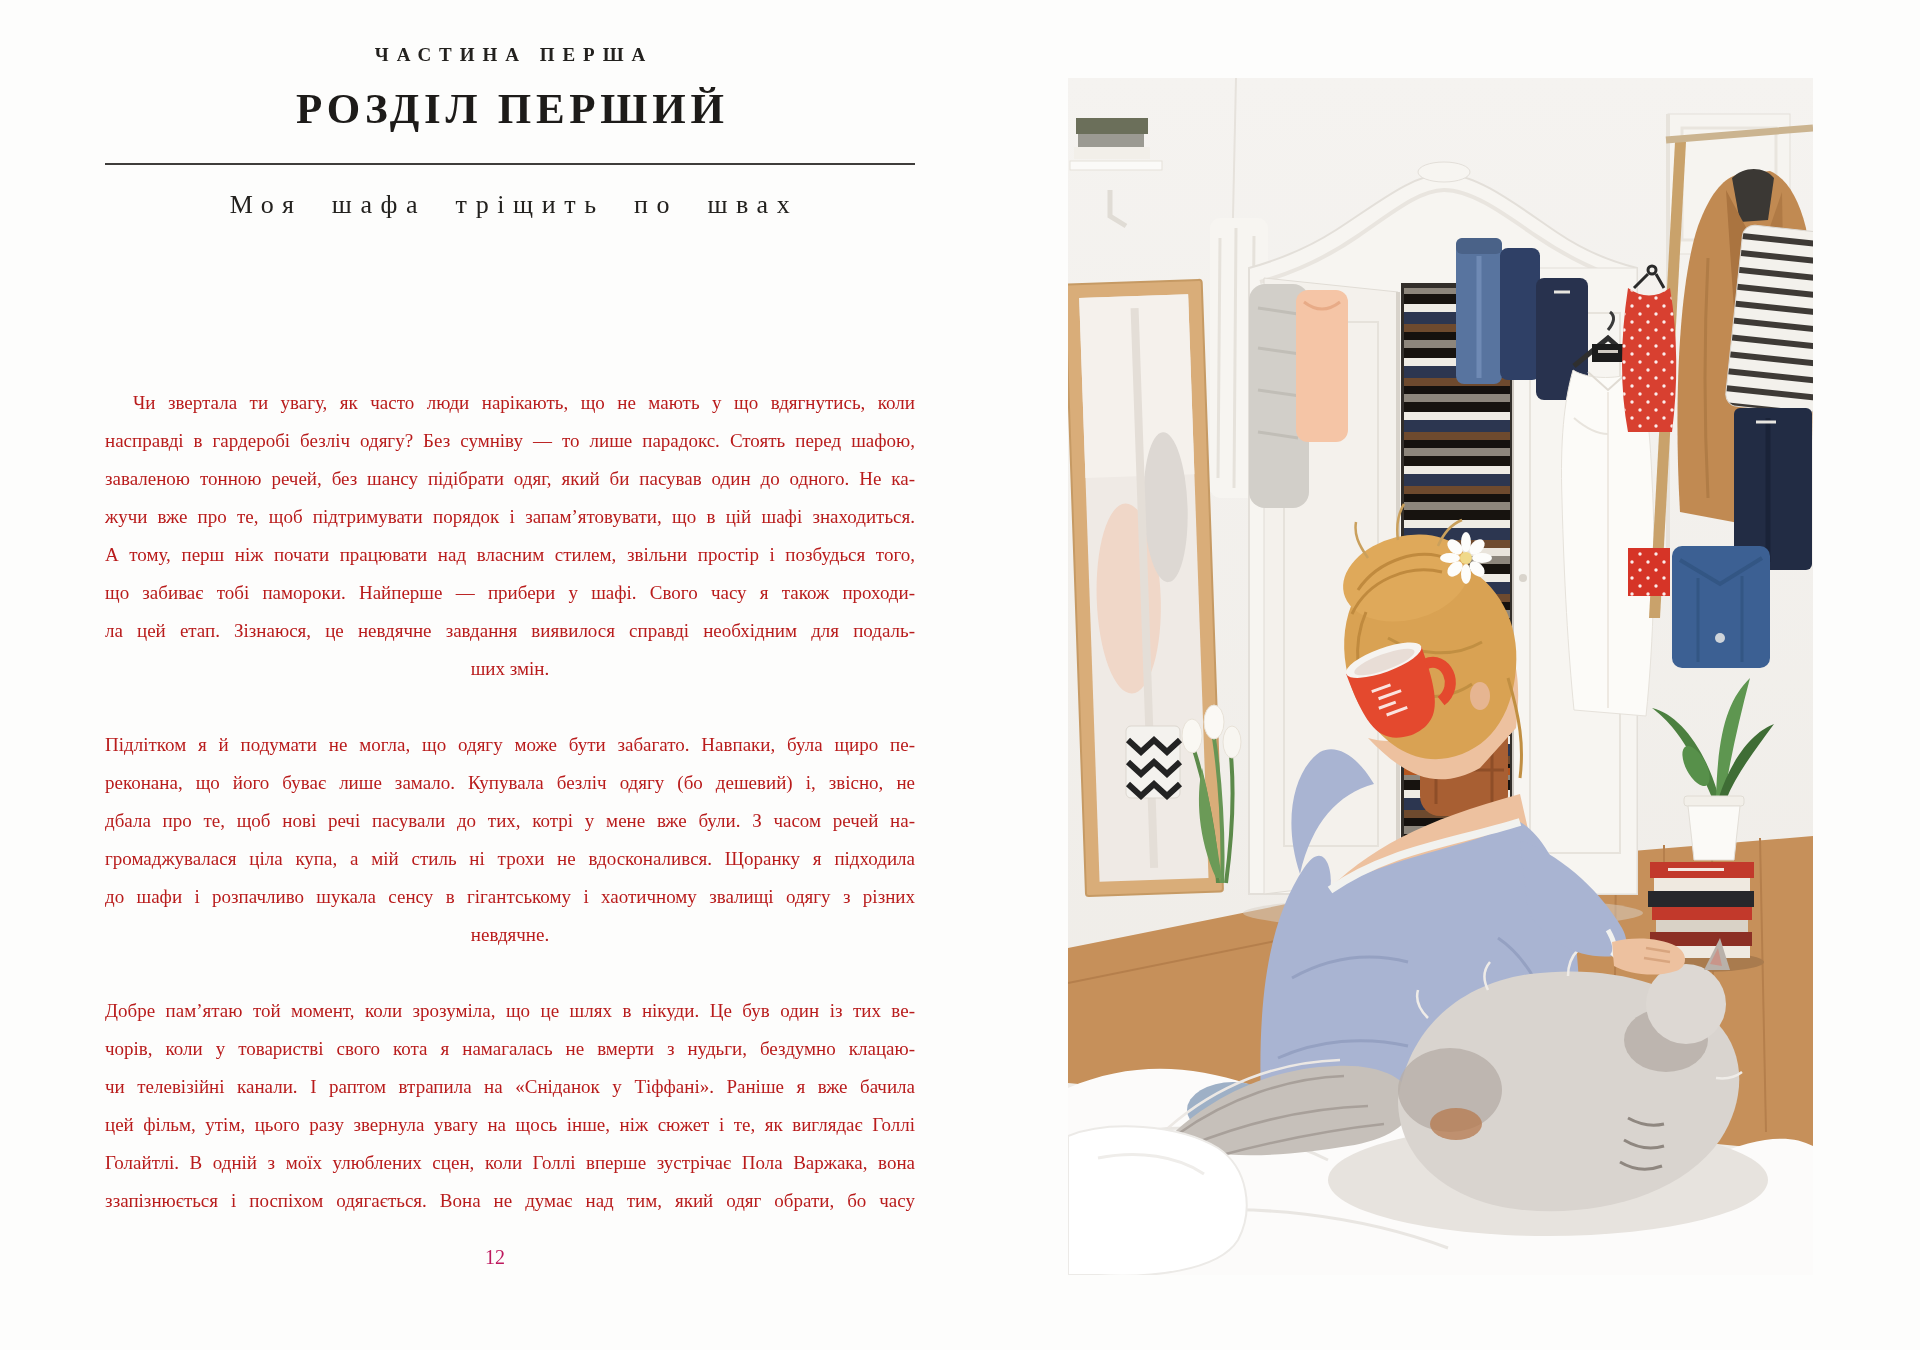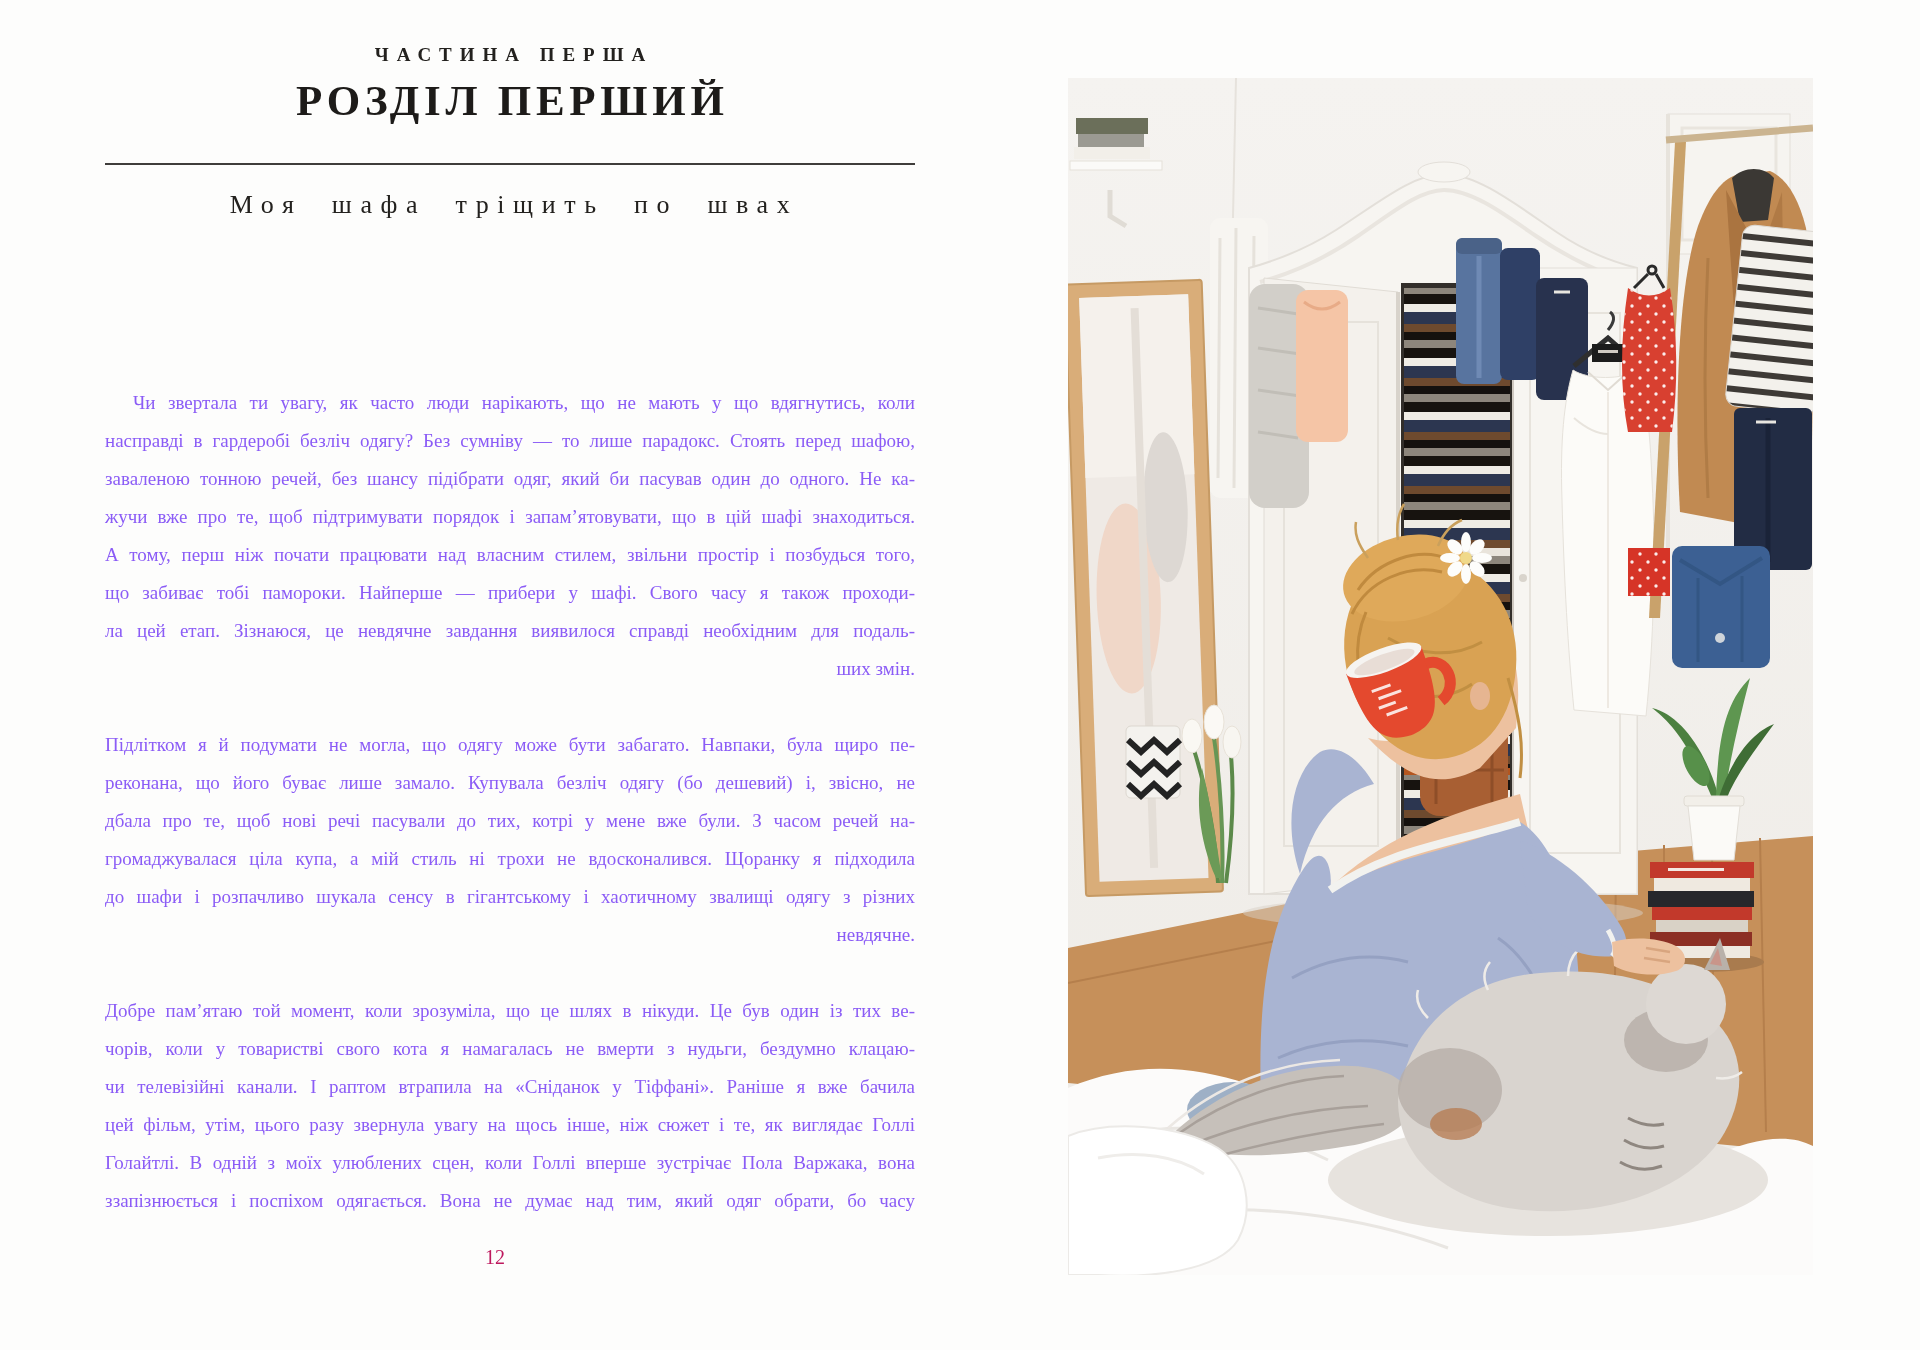--- a/index.html
+++ b/index.html
@@ -1,29 +1,29 @@
 <!DOCTYPE html>
 <html><head>
 <meta charset="utf-8">
 <style>
   html,body{margin:0;padding:0;background:#fdfdfc;}
   .stage{position:relative;width:1920px;height:1350px;background:#fdfdfc;overflow:hidden;
          font-family:Liberation Serif, serif;color:#22201d;}
   
   .page-header{position:absolute;left:105px;top:44px;width:810px;text-align:center;}
   .part-label{font-size:19px;font-weight:bold;letter-spacing:.42em;text-indent:.42em;color:#23211e;}
-  .chapter-title{margin:10px 0 0 0;font-size:43px;font-weight:bold;letter-spacing:.11em;text-indent:.11em;color:#1d1b19;}
+  .chapter-title{margin:18px 0 0 0;font-size:43px;font-weight:bold;letter-spacing:.11em;text-indent:.11em;color:#1d1b19;}
   .rule{position:absolute;left:105px;top:163px;width:810px;height:2px;background:#3f3d3b;border:0;margin:0;}
   .chapter-subtitle{position:absolute;left:105px;top:186px;width:810px;text-align:center;margin:4px;
         font-size:26px;font-weight:normal;letter-spacing:.33em;word-spacing:.55em;color:#23211e;}
-  .body-text{position:absolute;left:105px;top:384px;width:810px;font-size:19px;line-height:38px;color:#8b5cf6;}
+  .body-text{position:absolute;left:105px;top:384px;width:810px;font-size:19px;line-height:38px;color:#b91c1c;}
   .para{margin:0 0 38px 0;}
   .jlines{text-align:justify;text-align-last:justify;}
   .jlines.indent{text-indent:28px;}
-  .lastline{text-align:right;}
+  .lastline{text-align:center;}
   .page-number{position:absolute;left:105px;top:1246px;width:780px;text-align:center;font-size:20px;color:#be185d;}
   
   .photo{position:absolute;left:1068px;top:78px;width:745px;height:1197px;margin:0;}
   .photo svg{display:block;width:745px;height:1197px;}
 </style>
 </head>
 <body>
 
 <div class="stage">
 

